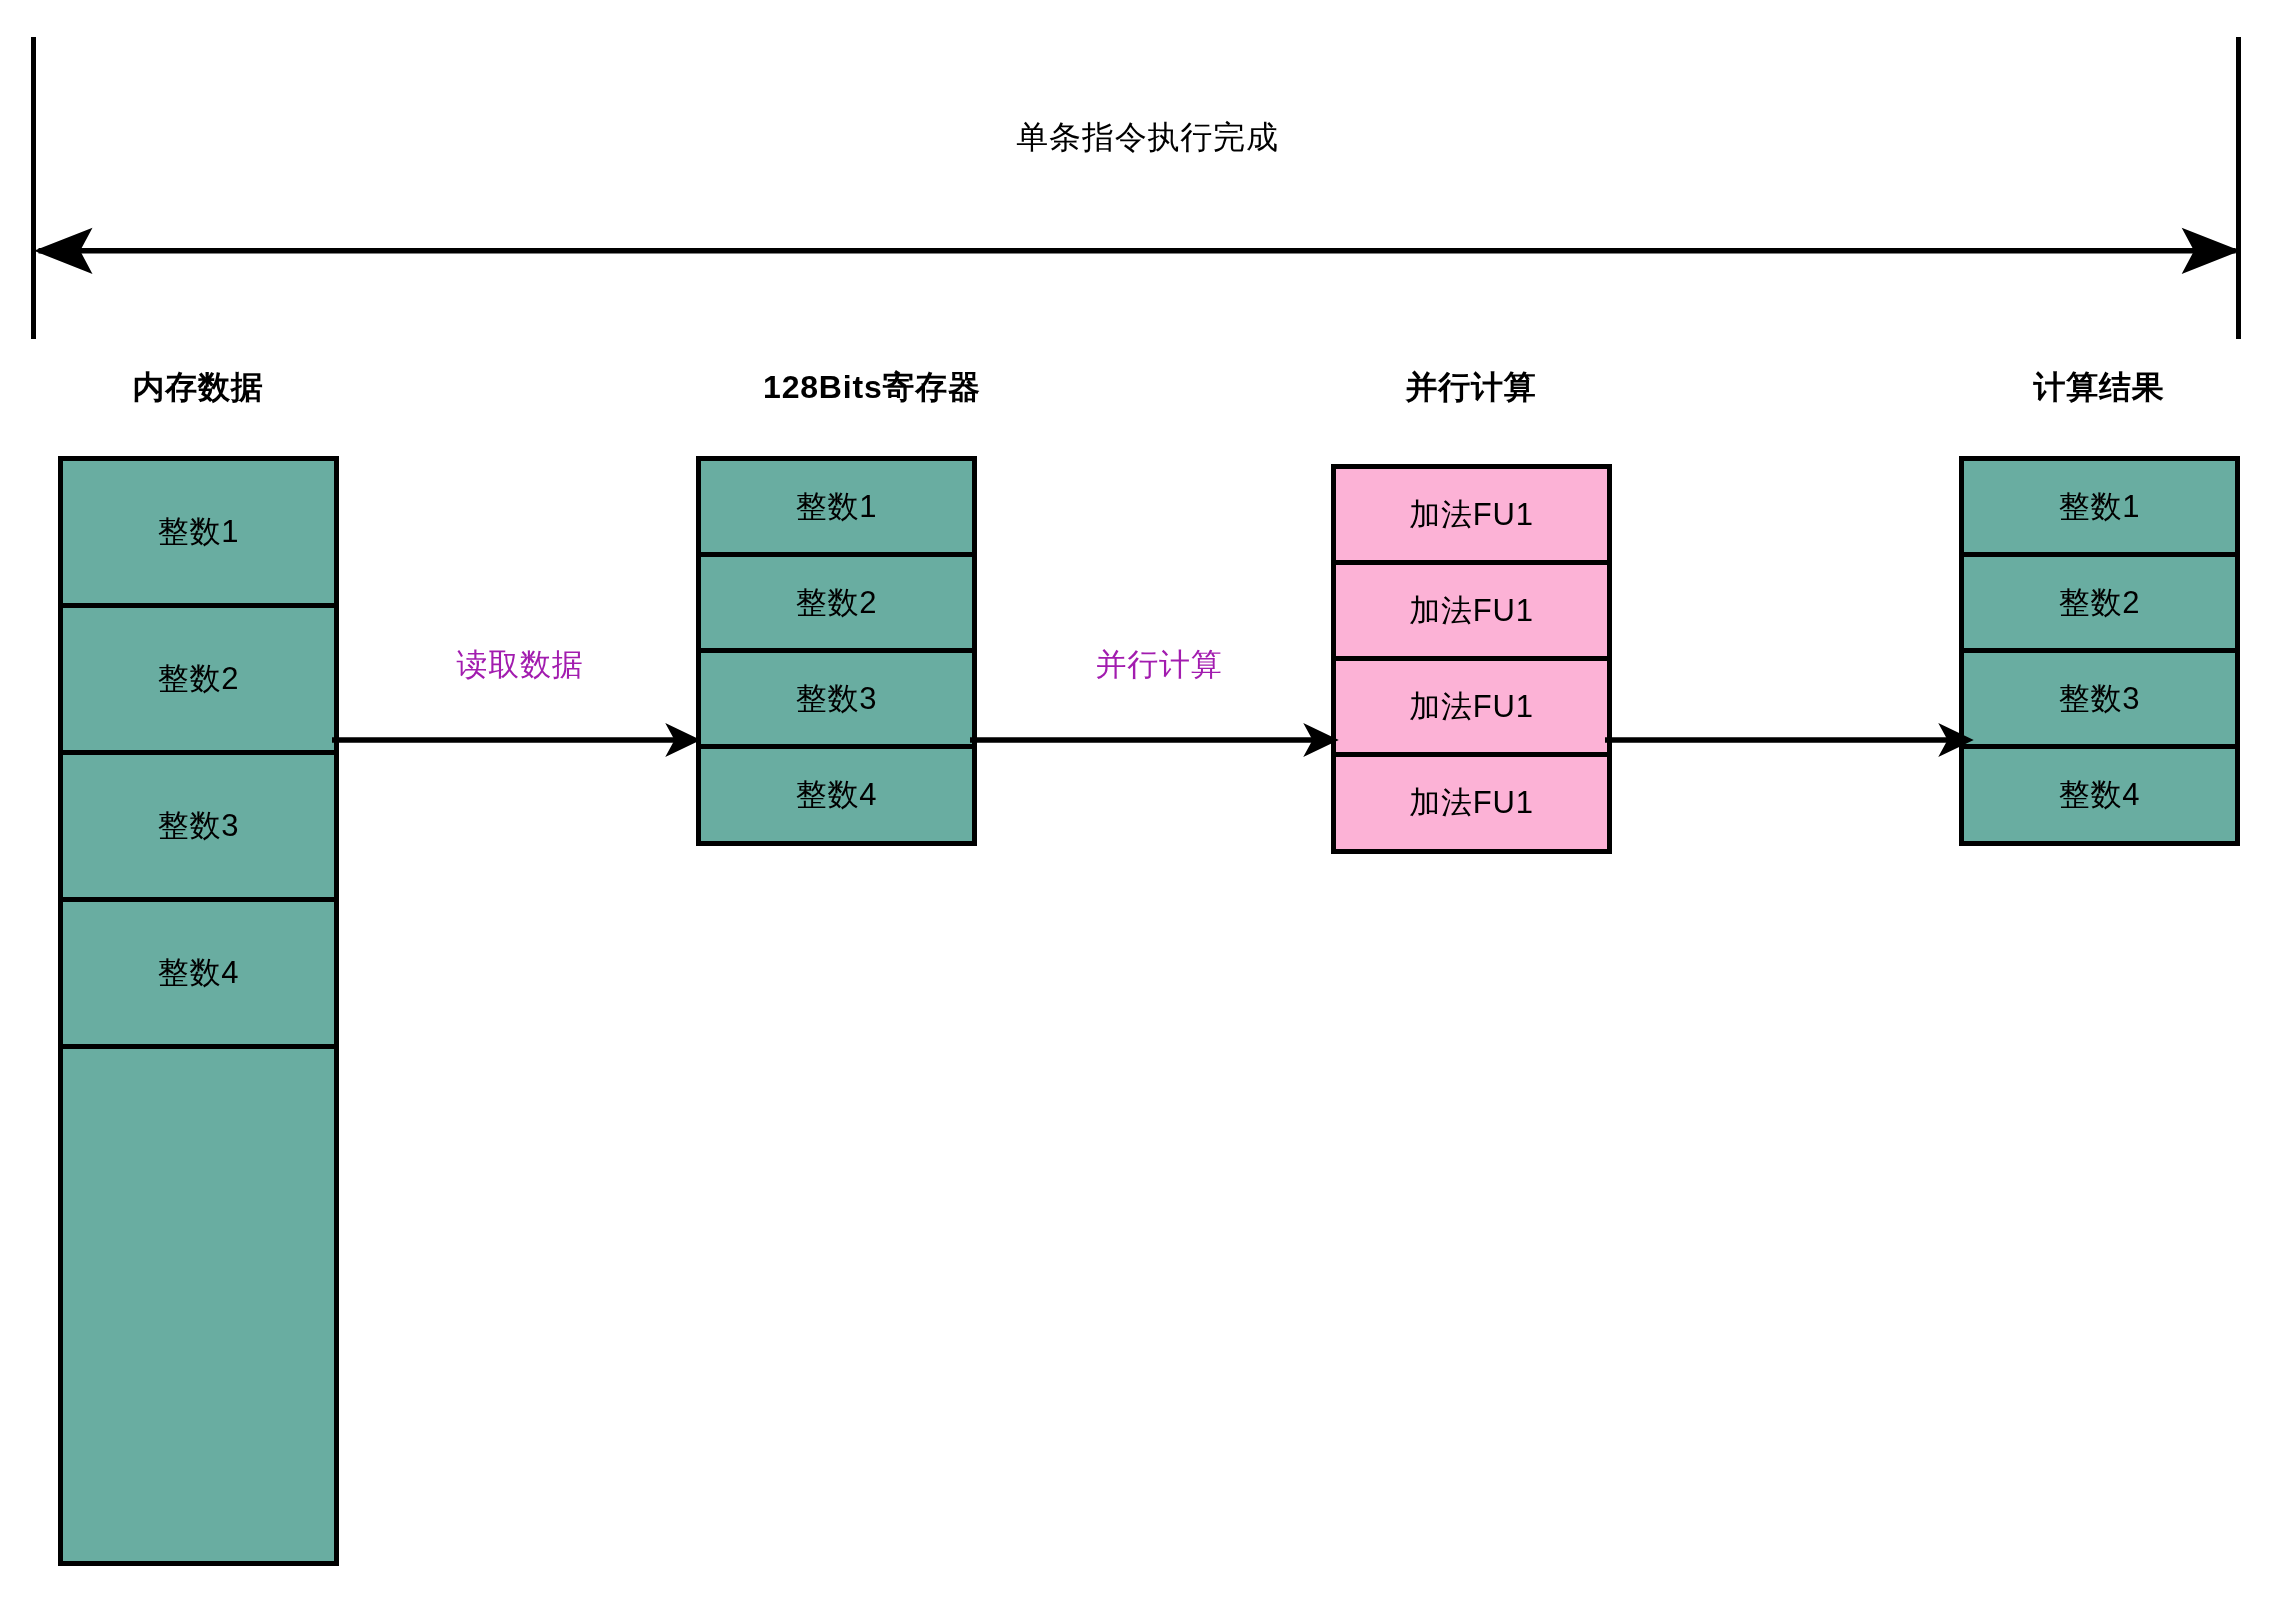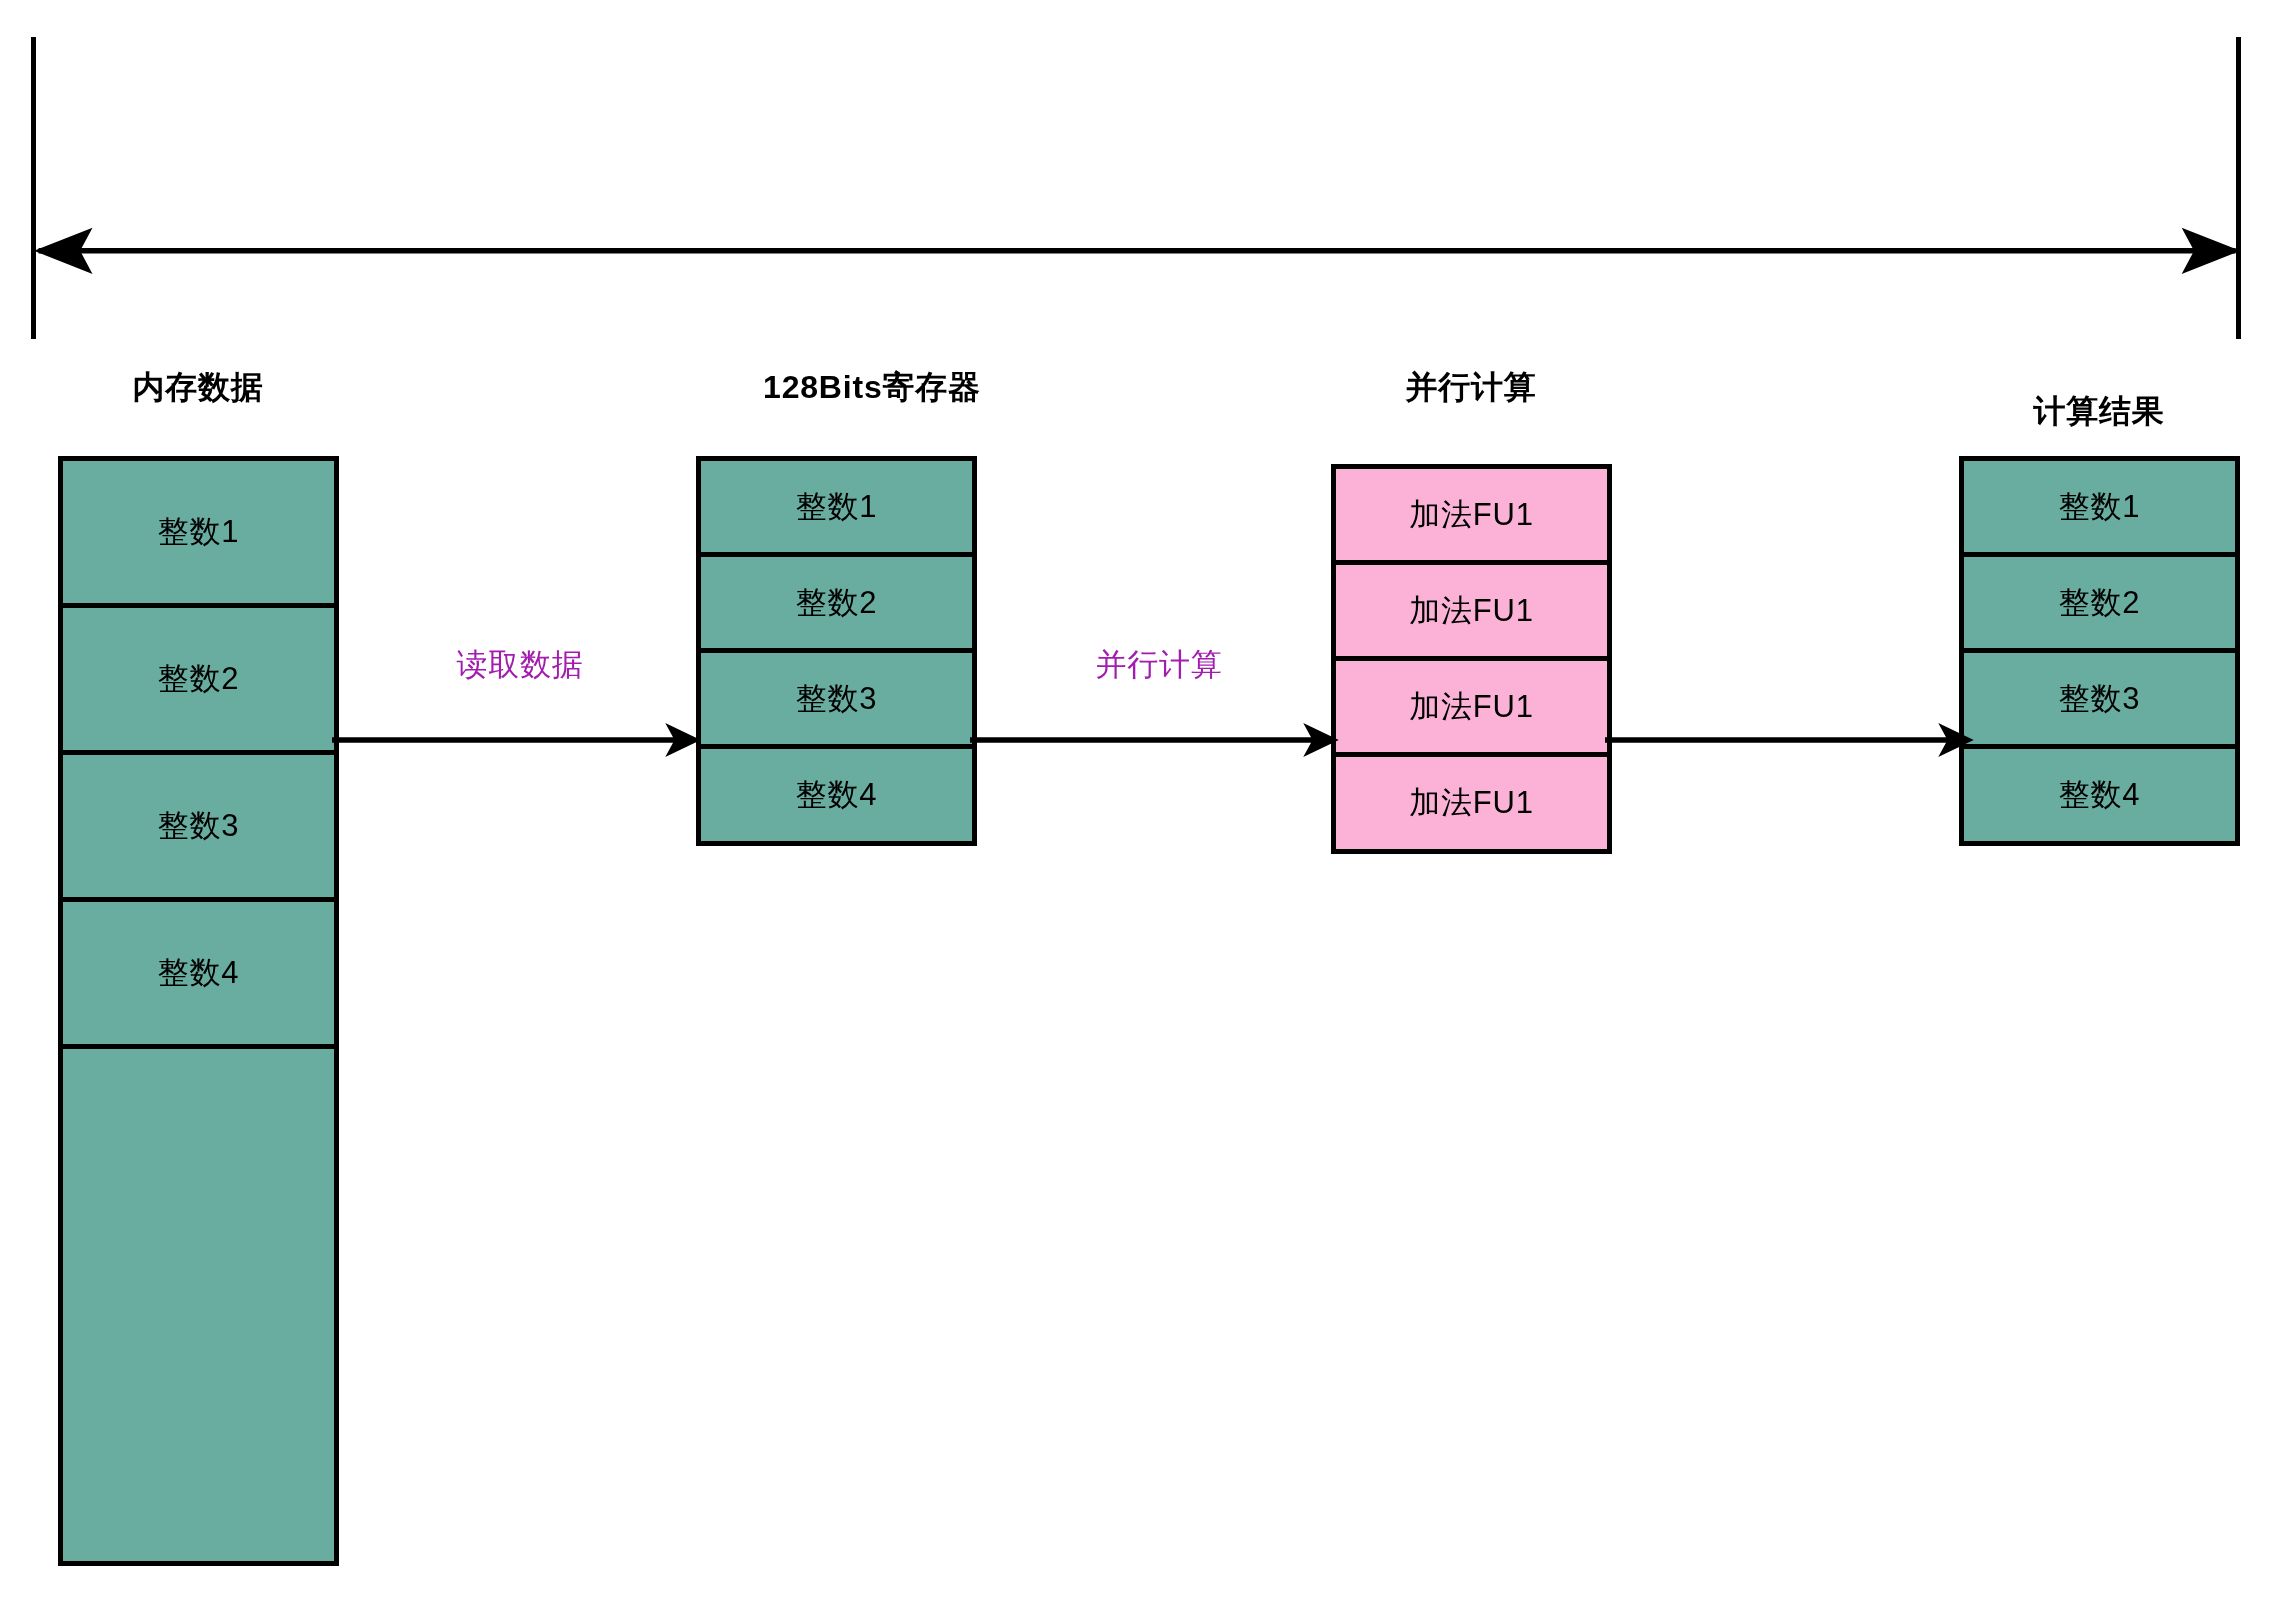--- a/index.html
+++ b/index.html
@@ -95,25 +95,26 @@
 
   <div class="span-bar" style="left:31px; top:37px; height:302px;"></div>
   <div class="span-bar" style="left:2236px; top:37px; height:302px;"></div>
 
   <svg class="span-arrow-svg" width="2295" height="386" viewBox="0 0 2977 500">
     <line x1="50" y1="325" x2="2900" y2="325" stroke="#000000" stroke-width="7"></line>
     <polygon points="44,325 120,295 104,325 120,355" fill="#000000"></polygon>
     <polygon points="2906,325 2830,295 2846,325 2830,355" fill="#000000"></polygon>
   </svg>
 
+  <div class="span-title" style="left:839px; top:116px; width:617px;">单条指令执行完成</div>
 
   <div class="col-header" style="left:44px; top:366px; width:308px;">内存数据</div>
   <div class="col-header" style="left:718px; top:366px; width:308px;">128Bits寄存器</div>
   <div class="col-header" style="left:1317px; top:366px; width:308px;">并行计算</div>
-  <div class="col-header" style="left:1945px; top:366px; width:308px;margin-top:24px;">计算结果</div>
+  <div class="col-header" style="left:1945px; top:366px; width:308px;">计算结果</div>
 
   <div class="stack" style="left:58px; top:456px; width:281px; height:1110px;">
     <div class="cell green" style="height:147px;">整数1</div>
     <div class="cell green" style="height:147px;">整数2</div>
     <div class="cell green" style="height:147px;">整数3</div>
     <div class="cell green" style="height:147px;">整数4</div>
     <div class="cell green empty" style="flex:1 1 auto;"></div>
   </div>
 
   <div class="stack" style="left:696px; top:456px; width:281px; height:390px;">

